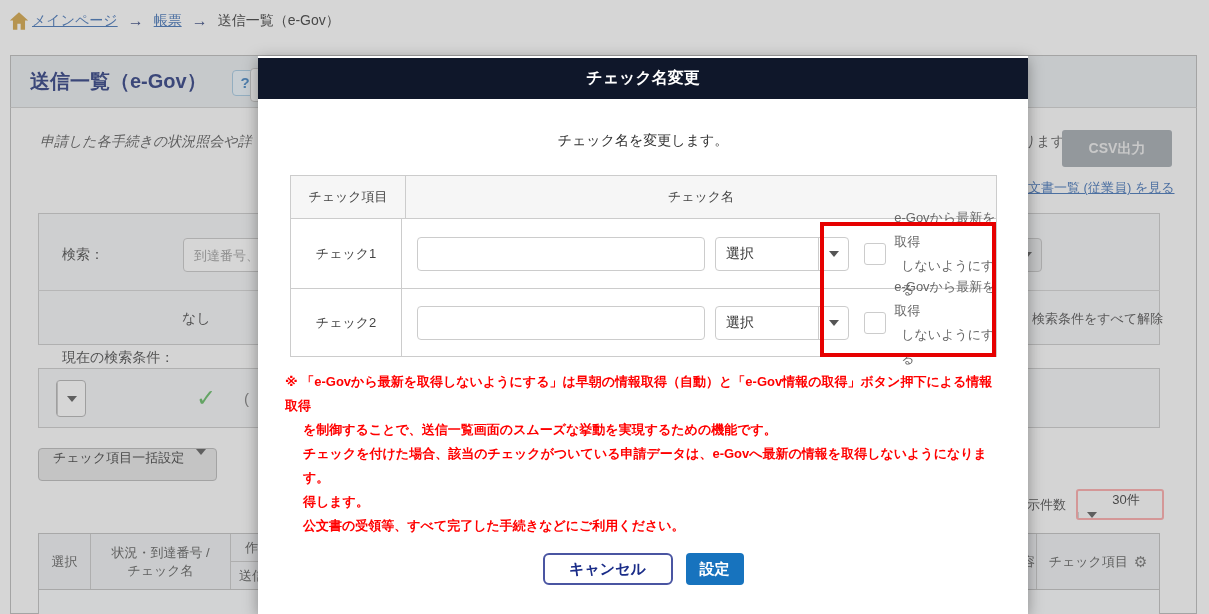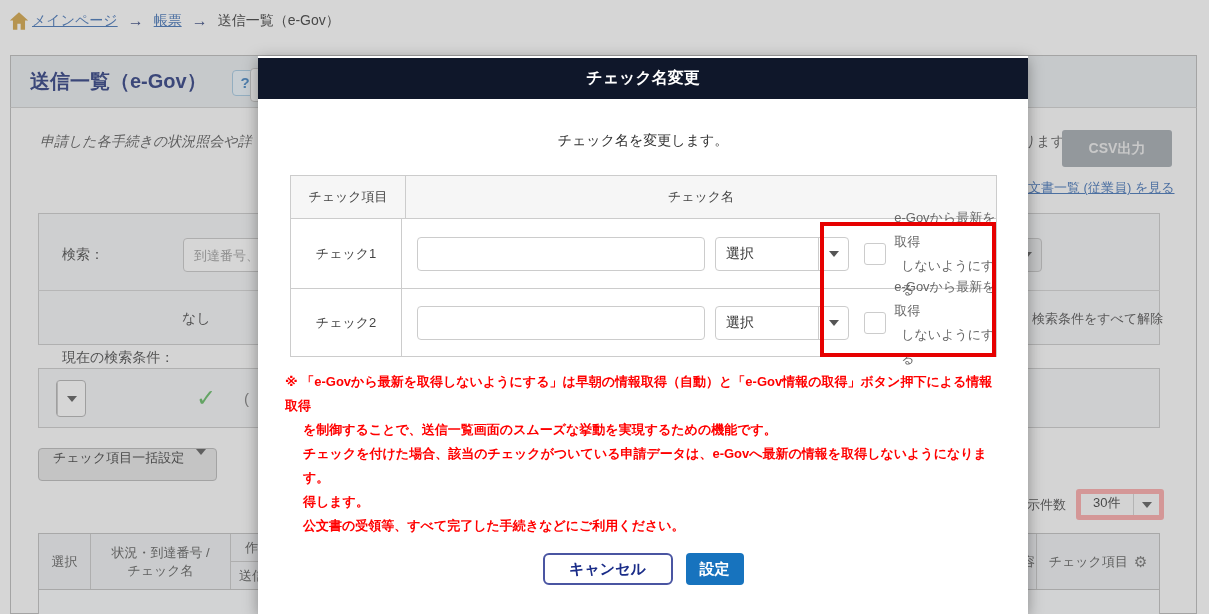--- a/index.html
+++ b/index.html
@@ -39,21 +39,21 @@
   .targetpanel { left:38px; top:368px; width:1122px; height:60px; background:#f4f5f7; border:1px solid #c9c9c9; }
   .targetbtn { left:56px; top:380px; height:37px; background:#fff; border:1px solid #b0b0b0; border-radius:4px; display:flex; align-items:stretch; cursor:pointer; }
   .targetbtn .tb-lab { padding:0 12px; display:flex; align-items:center; font-size:14px; font-weight:bold; color:#21337a; }
   .targetbtn .tb-arr { width:28px; border-left:1px solid #c9c9c9; display:flex; align-items:center; justify-content:center; }
   .greencheck { left:196px; top:384px; font-size:24px; color:#5cb85c; }
   .parenfrag { left:244px; top:390px; font-size:15px; color:#777; }
 
   .bulkbtn { left:38px; top:448px; height:33px; background:#e5e5e5; border:1px solid #b7b7b7; border-radius:4px; display:flex; align-items:flex-start; padding:0 10px 0 14px; gap:12px; cursor:pointer; font-size:13px; color:#333; }
 
   .psize-label { left:1014px; top:496px; font-size:13px; color:#444; }
-  .psize-sel { left:1076px; top:489px; width:88px; height:31px; background:#fbfbfb; border:5px solid #fca5a5; border-radius:3px; display:flex; align-items:flex-start; cursor:pointer; }
+  .psize-sel { left:1076px; top:489px; width:88px; height:31px; background:#fbfbfb; border:2px solid #fca5a5; border-radius:3px; display:flex; align-items:center; cursor:pointer;flex-direction:column; }
   .psize-sel .ps-val { flex:1; padding-left:12px; font-size:13px; color:#333; }
   .psize-sel .ps-arr { width:26px; border-left:1px solid #cfcfcf; display:flex; align-items:center; justify-content:center; align-self:stretch; }
 
   
   .listhdr { left:38px; top:533px; width:1122px; height:57px; background:#eef0f2; border:1px solid #bdbdbd; display:flex; font-size:13px; color:#555; }
   .lh-cell { border-right:1px solid #c6c6c6; display:flex; align-items:center; justify-content:center; text-align:center; }
   .lh-col3 { flex:1; display:flex; flex-direction:column; border-right:1px solid #c6c6c6; }
   .lh-col3 .half { flex:1; display:flex; align-items:center; }
   .lh-col3 .half.top { border-bottom:1px solid #c6c6c6; }
   .listhdr-below { left:38px; top:590px; width:1122px; height:24px; background:#fafbfc; border-left:1px solid #bdbdbd; border-right:1px solid #bdbdbd; }

